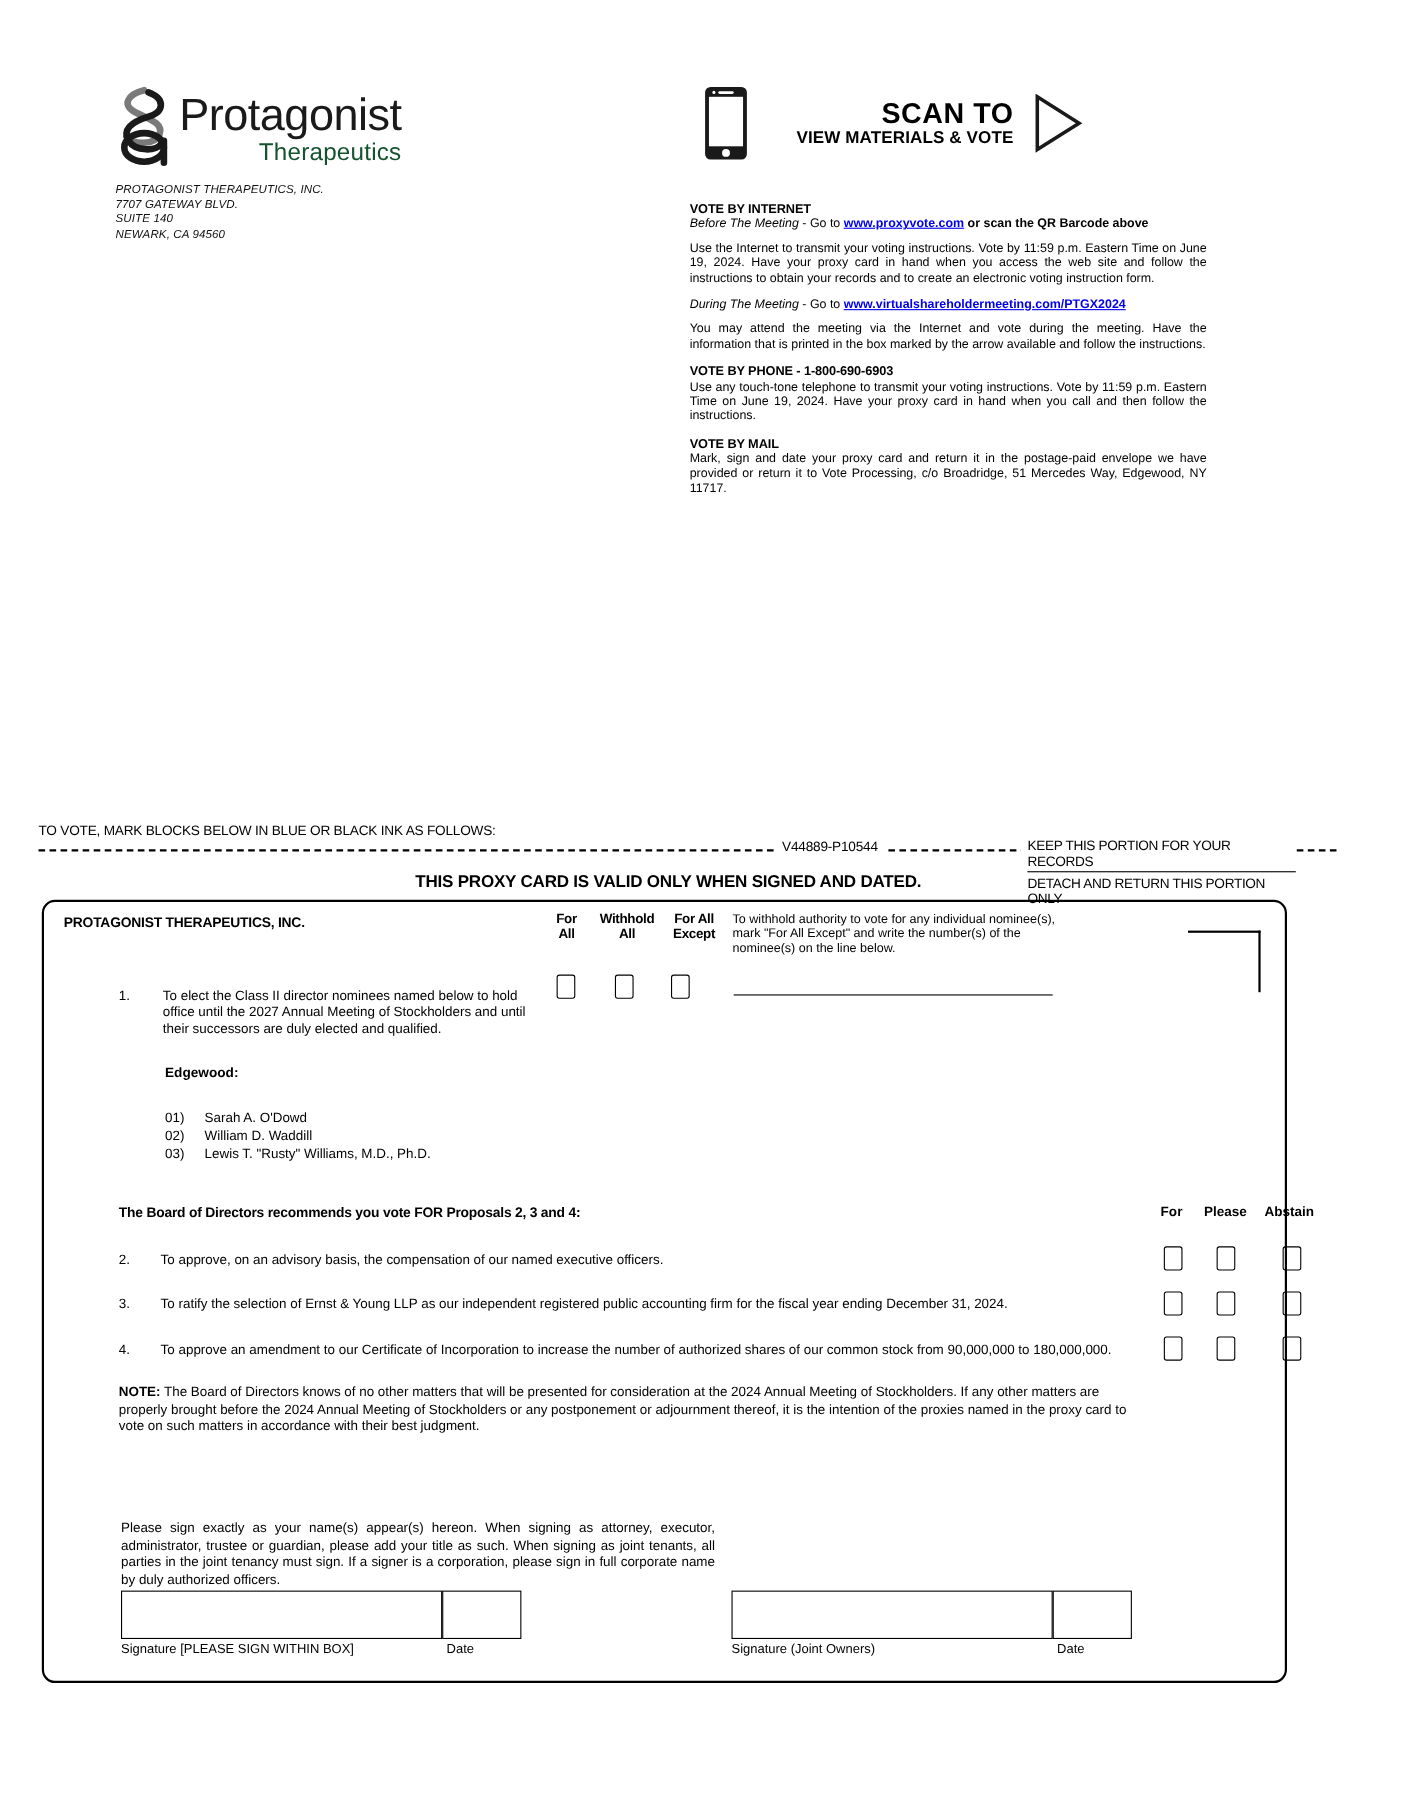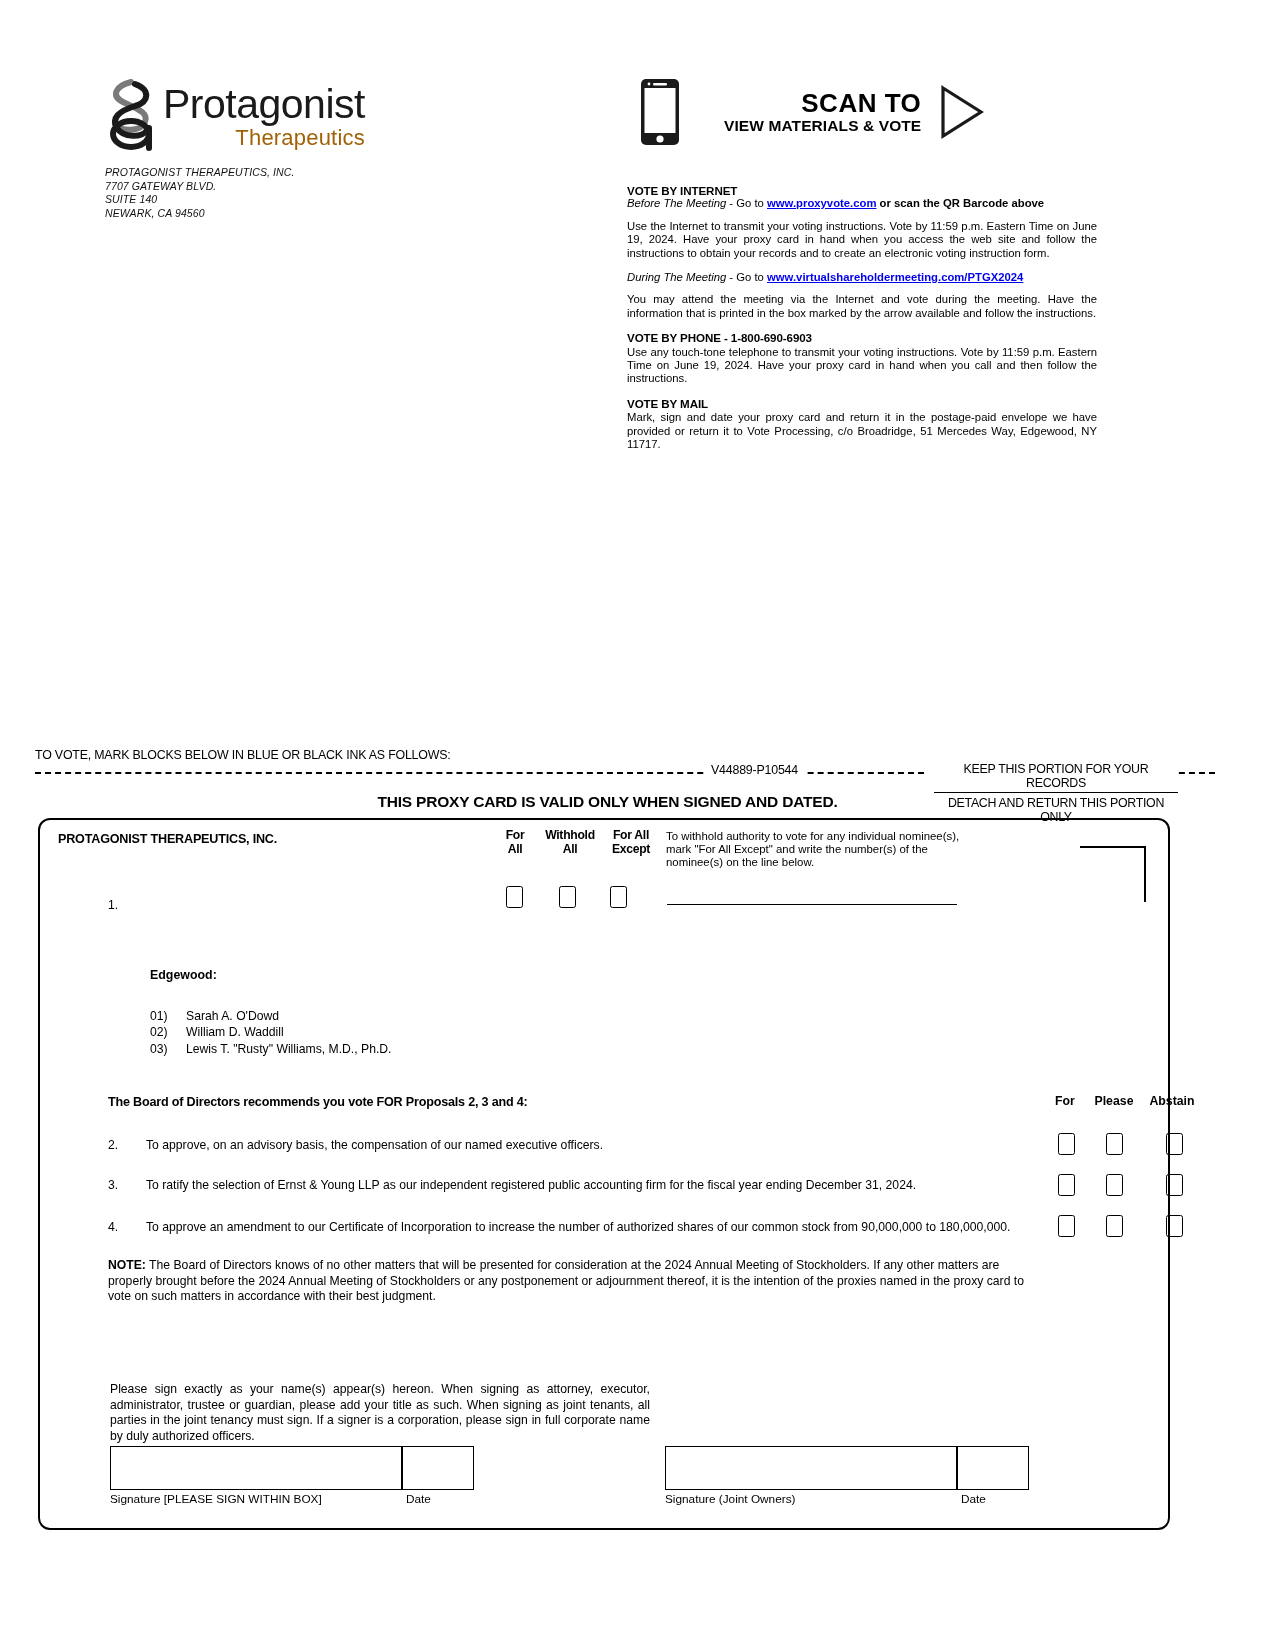--- a/index.html
+++ b/index.html
@@ -11,21 +11,21 @@
     overflow: hidden;
   }
   .page { position: relative; width: 1275px; height: 1636px; padding-left: 32px; }
 
   
   .logo-block { position: absolute; left: 105px; top: 78px; width: 420px; }
   .logo-row { display: flex; align-items: flex-start; }
   .logo-mark { width: 52px; height: 76px; flex: none; margin-right: 6px; }
   .logo-words { padding-top: 6px; }
   .logo-name { font-size: 41px; letter-spacing: -0.5px; line-height: 0.98; color: #1a1a1a; font-weight: 400; }
-  .logo-sub { font-size: 22px; color: #a16207; text-align: right; letter-spacing: 0.2px; line-height: 1.1; margin-top: 2px; }
+  .logo-sub { font-size: 22px; color: #14532d; text-align: right; letter-spacing: 0.2px; line-height: 1.1; margin-top: 2px; }
 
   .addr { position: absolute; left: 105px; top: 166px; font-style: italic; font-size: 10.5px; line-height: 13.6px; color: #111; letter-spacing: 0.1px; }
 
   
   .scan-block { position: absolute; left: 640px; top: 78px; display: flex; align-items: center; }
   .phone-ic { width: 40px; height: 68px; flex: none; }
   .scan-text { margin-left: 44px; text-align: right; }
   .scan-l1 { font-size: 26px; font-weight: bold; letter-spacing: 0.5px; line-height: 1.02; }
   .scan-l2 { font-size: 15.5px; font-weight: bold; letter-spacing: 0.1px; line-height: 1.1; }
   .scan-arrow { margin-left: 16px; width: 48px; height: 54px; flex: none; }
@@ -38,21 +38,21 @@
   .vi-body { text-align: justify; margin-top: 9px; }
   .vi-gap { margin-top: 11px; }
   .u-b { font-weight: bold; text-decoration: underline; }
 
   
   .mark-note { position: absolute; left: 35px; top: 748px; font-size: 12.4px; letter-spacing: -0.2px; }
 
   .dashed { position: absolute; left: 35px; top: 772px; width: 1180px; height: 0;
             border-top: 2.5px dashed #000; }
   .ctrl-num { position: absolute; left: 705px; top: 763px; font-size: 12.4px; background: #fff; padding: 0 6px; letter-spacing: -0.2px; }
-  .keep-box { position: absolute; left: 928px; top: 762px; width: 250px; text-align: center; background: #fff; padding-left: 6px; }
+  .keep-box { position: absolute; left: 928px; top: 762px; width: 250px; text-align: left; background: #fff; padding-left: 6px; }
   .keep-l1 { font-size: 12.4px; letter-spacing: -0.3px; border-bottom: 1.6px solid #000; padding-bottom: 2px; }
   .keep-l2 { font-size: 12.4px; letter-spacing: -0.3px; padding-top: 3px; }
   .valid-line { position: absolute; left: 0; top: 793px; width: 1215px; text-align: center; font-size: 15.5px; font-weight: bold; letter-spacing: -0.2px; }
 
   
   .card { position: absolute; left: 38px; top: 818px; width: 1132px; height: 712px;
           border: 2.5px solid #000; border-radius: 12px; }
   .card-inner { position: relative; width: 100%; height: 100%; }
 
   .co-name { position: absolute; left: 18px; top: 12px; font-size: 12.6px; font-weight: bold; letter-spacing: -0.2px; }
@@ -217,20 +217,21 @@
           <span>For All</span><br>
           <span>Except</span>
         </div>
       </div>
 
       <div class="withhold-note">To withhold authority to vote for any individual nominee(s), mark "For All Except" and write the number(s) of the nominee(s) on the line below.</div>
 
 
       <div class="prop1">
         <span class="pn">1.</span>
+        <span class="pt">To elect the Class II director nominees named below to hold office until the 2027 Annual Meeting of Stockholders and until their successors are duly elected and qualified.</span>
       </div>
 
       <div class="vbox b1a"></div>
       <div class="vbox b1b"></div>
       <div class="vbox b1c"></div>
       <div class="write-line"></div>
 
       <div class="corner"></div>
 
       <div class="nominees-h">Edgewood:</div>

